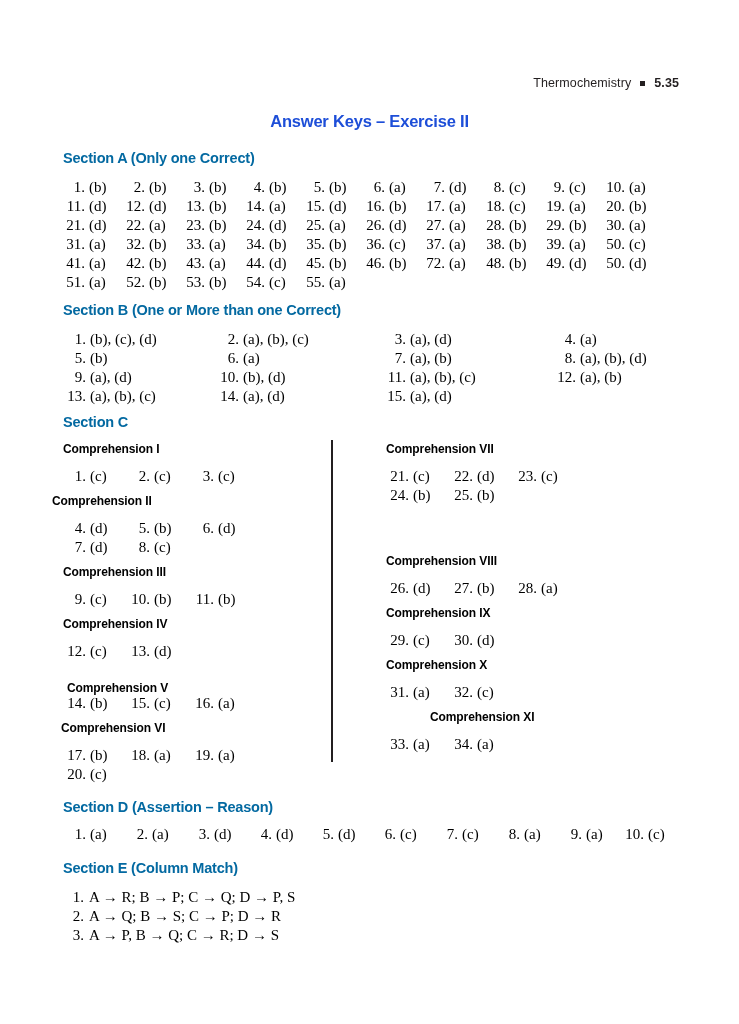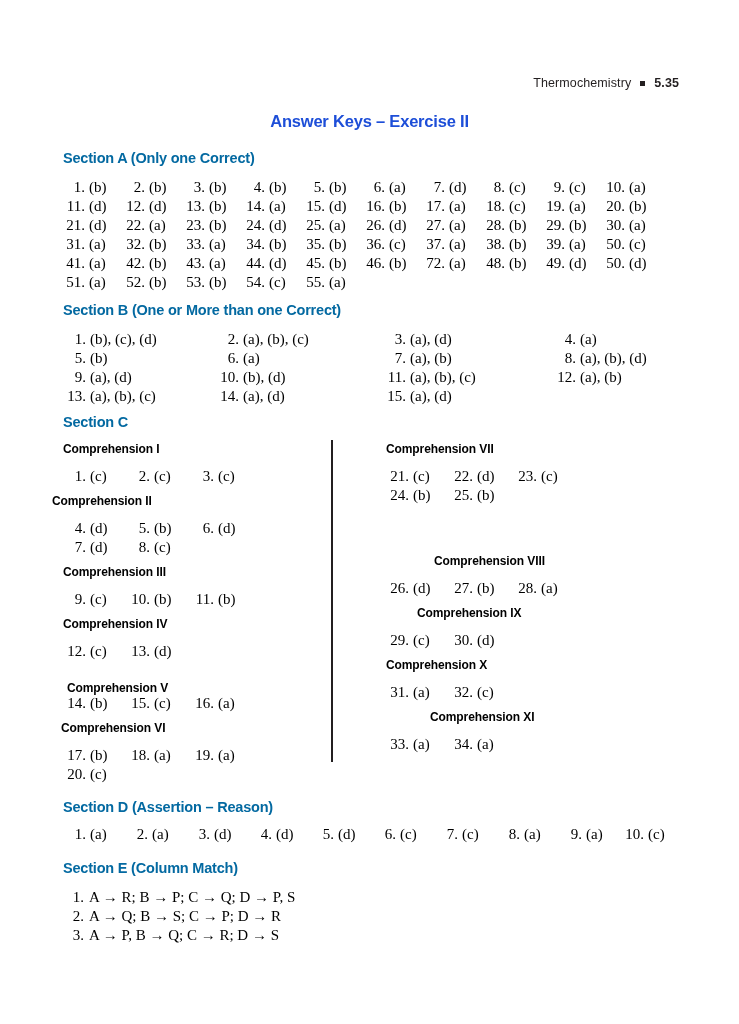--- a/index.html
+++ b/index.html
@@ -569,36 +569,36 @@
         </div>
         <div class="cell">
           <span class="num">24.</span>
           <span class="val">(b)</span>
         </div>
         <div class="cell">
           <span class="num">25.</span>
           <span class="val">(b)</span>
         </div>
       </div>
-      <div class="comp-head" style="left: 386px; top: 554px; margin-left: 48px;">Comprehension VIII</div>
+      <div class="comp-head" style="left: 386px; top: 554px;">Comprehension VIII</div>
       <div class="compgrid" style="left: 389px; top: 579px; grid-template-columns: repeat(3, 64px);">
         <div class="cell">
           <span class="num">26.</span>
           <span class="val">(d)</span>
         </div>
         <div class="cell">
           <span class="num">27.</span>
           <span class="val">(b)</span>
         </div>
         <div class="cell">
           <span class="num">28.</span>
           <span class="val">(a)</span>
         </div>
       </div>
-      <div class="comp-head" style="left: 386px; top: 606px; margin-left: 31px;">Comprehension IX</div>
+      <div class="comp-head" style="left: 386px; top: 606px;">Comprehension IX</div>
       <div class="compgrid" style="left: 389px; top: 631px; grid-template-columns: repeat(3, 64px);">
         <div class="cell">
           <span class="num">29.</span>
           <span class="val">(c)</span>
         </div>
         <div class="cell">
           <span class="num">30.</span>
           <span class="val">(d)</span>
         </div>
       </div>

